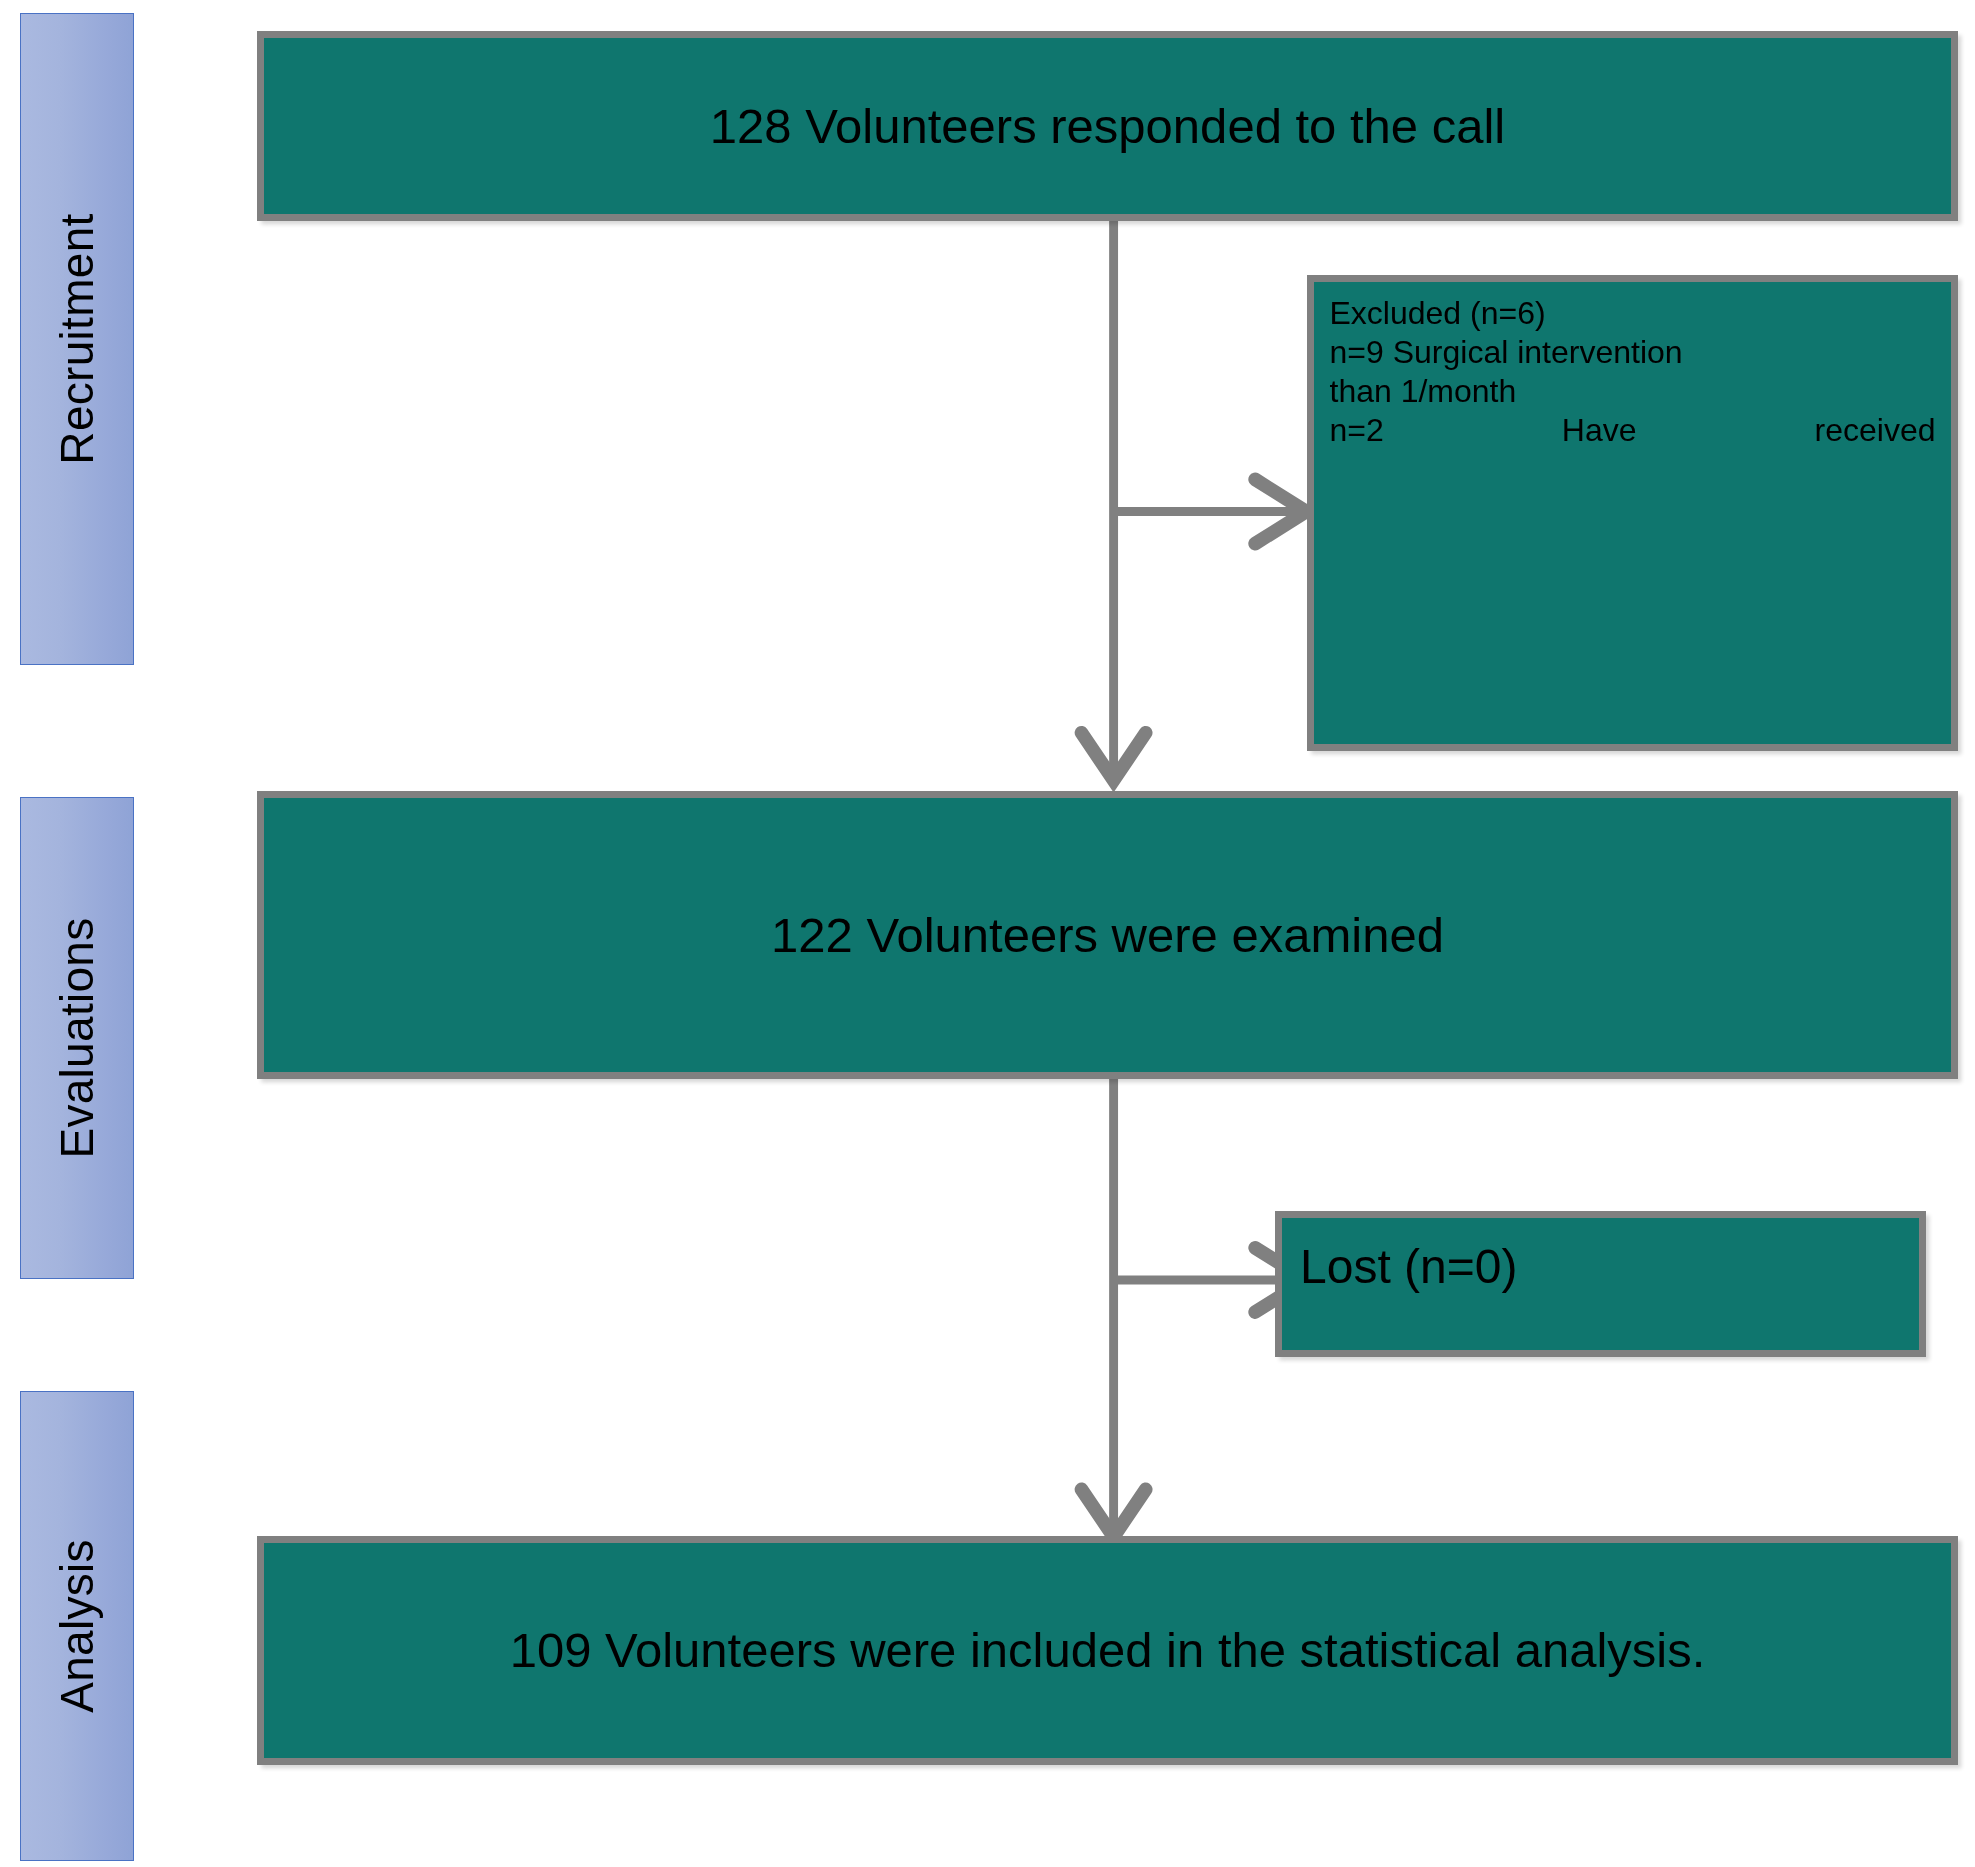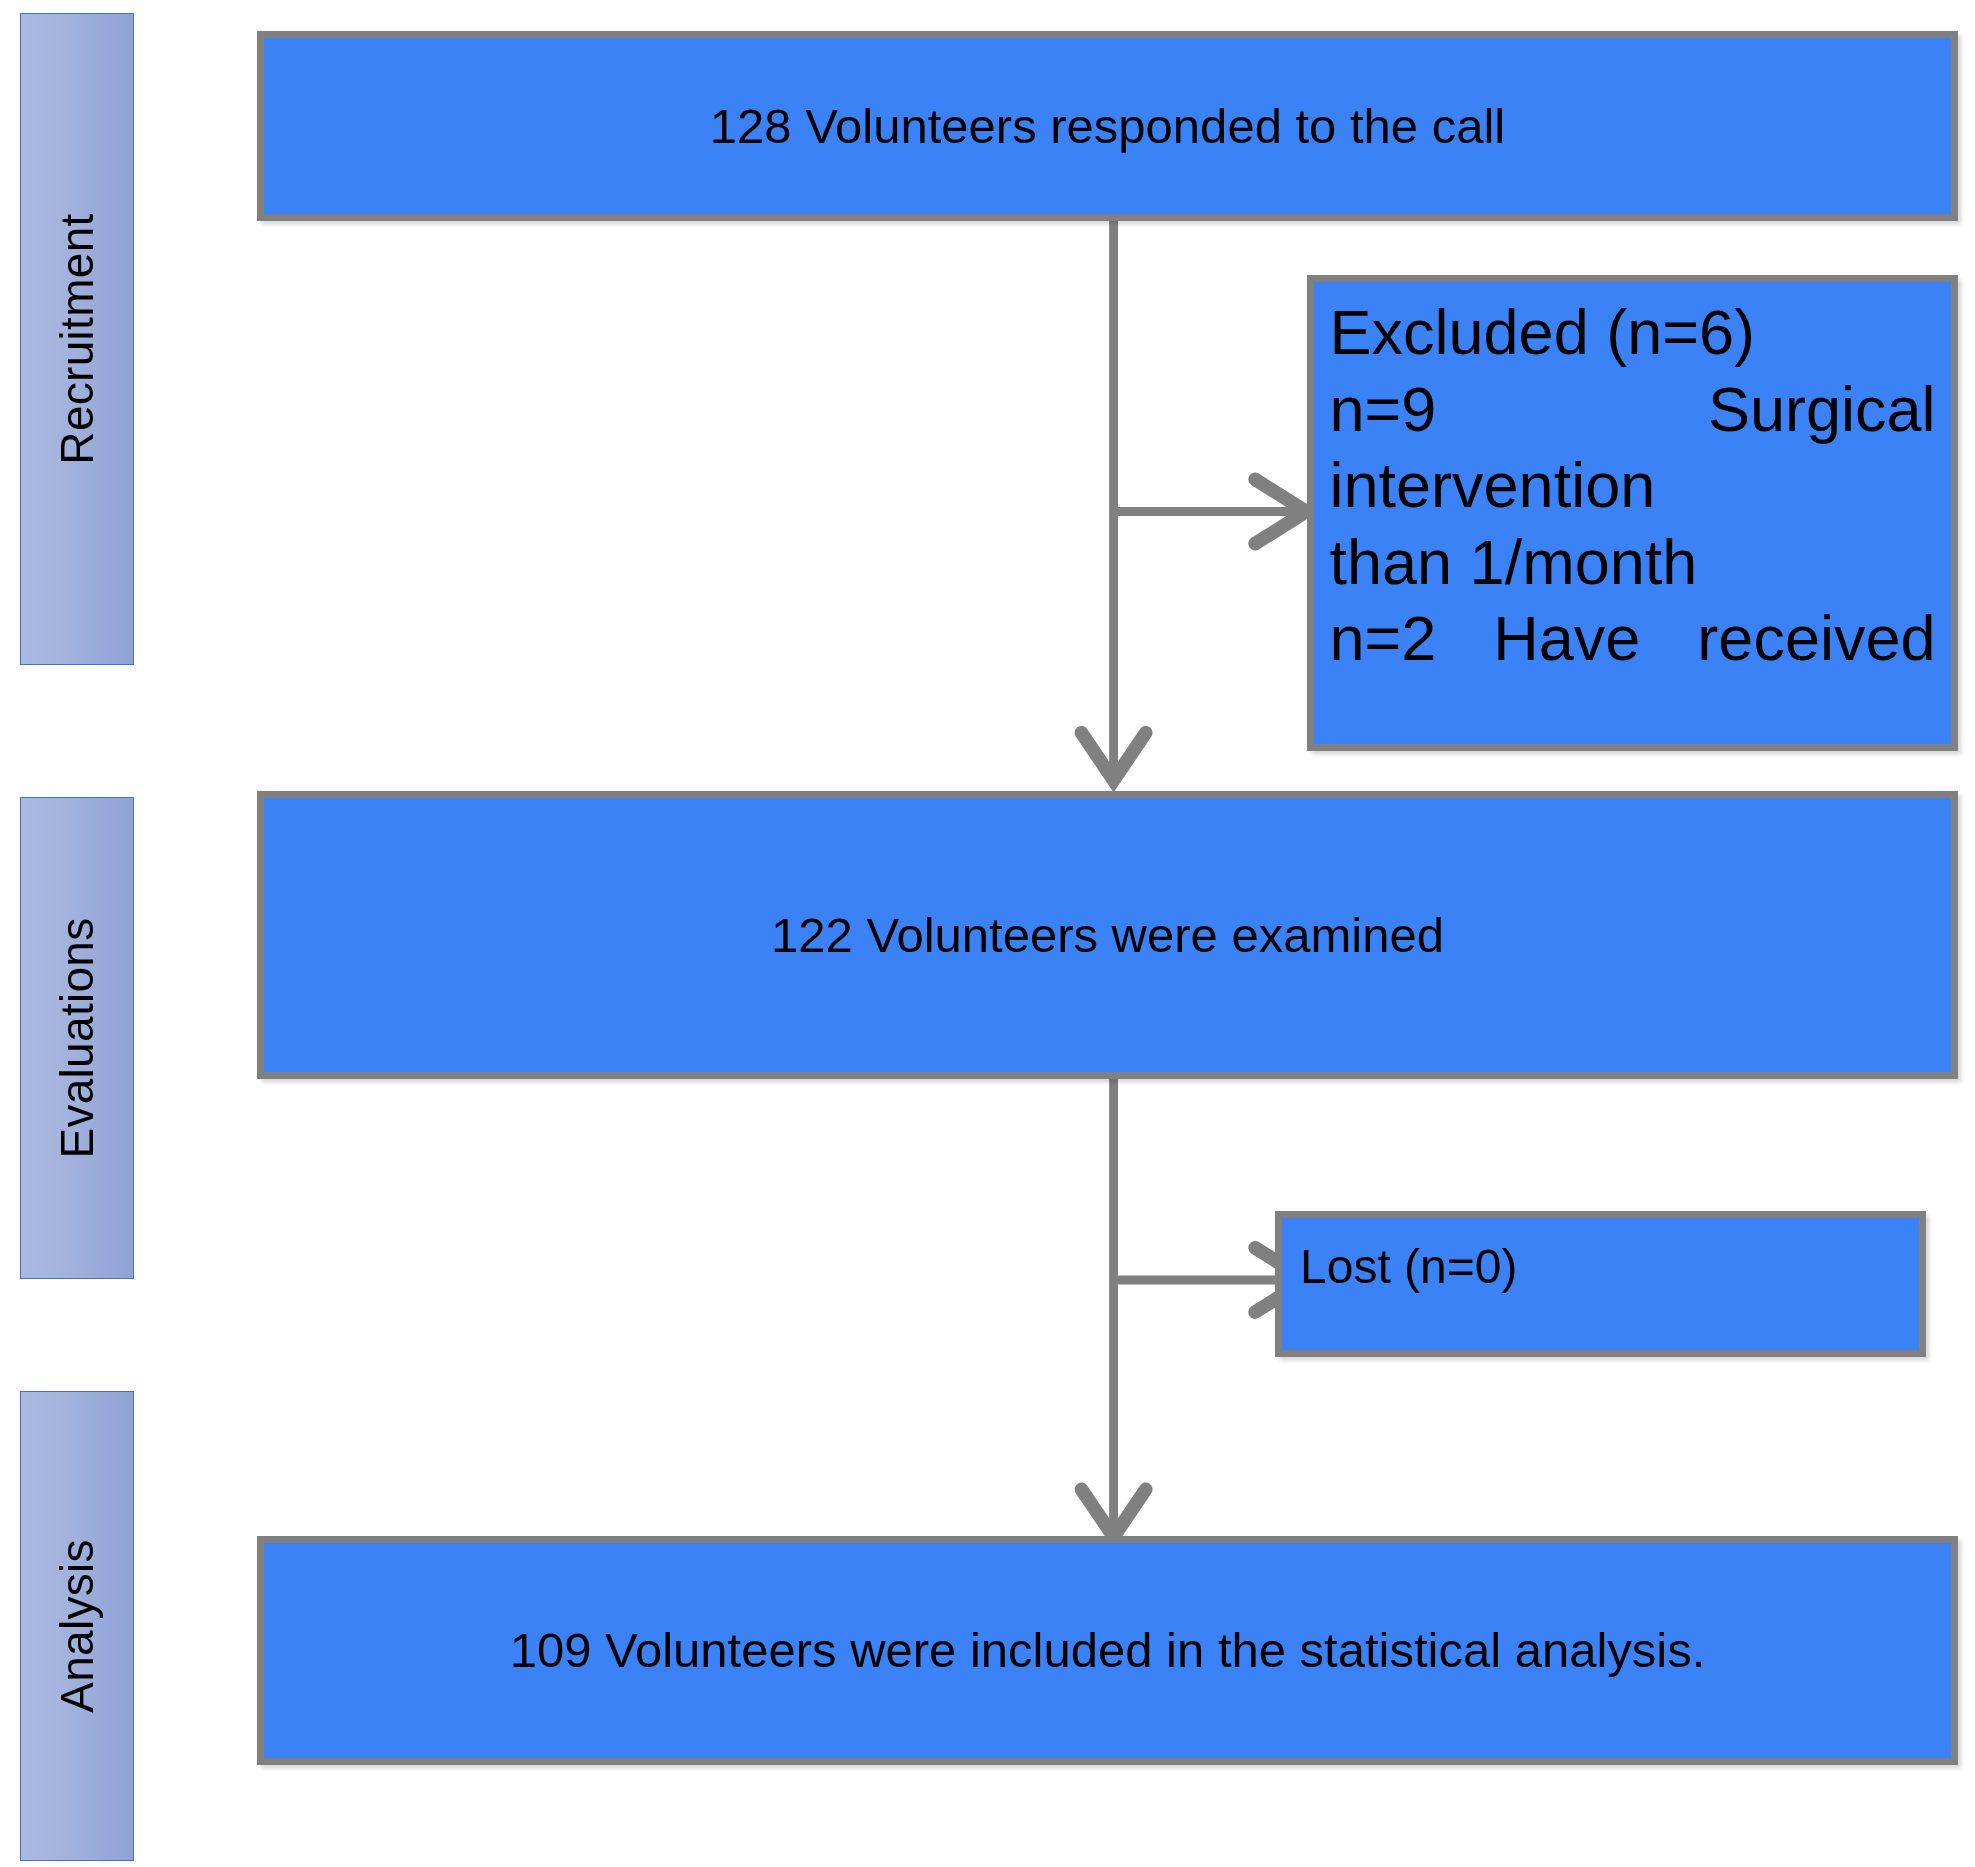--- a/index.html
+++ b/index.html
@@ -35,21 +35,21 @@
     font-size: 46px;
     color: #000000;
     letter-spacing: 0.3px;
     font-weight: 400;
     line-height: 1;
   }
 
   
   .flow-box {
     position: absolute;
-    background: #3b82f6;
+    background: #0f766e;
     border: 7.7px solid #808080;
     box-sizing: border-box;
     display: flex;
     align-items: center;
     box-shadow: 3.6px 3.6px 4.2px rgba(0,0,0,0.16);
   }
   .flow-box.centered {
     justify-content: center;
   }
   .flow-box-text {
@@ -59,21 +59,21 @@
     text-align: center;
     padding: 0 18px;
   }
 
   
   .flow-box.side {
     align-items: flex-start;
     justify-content: flex-start;
   }
   .side-text {
-    font-size: 63px;
+    font-size: 32px;
     color: #000000;
     line-height: 1.215;
     text-align: justify;
     padding: 12px 15.5px 0 15.5px;
     width: 100%;
     box-sizing: border-box;
   }
   .side-text .just-line {
     text-align: justify;
     text-align-last: justify;

